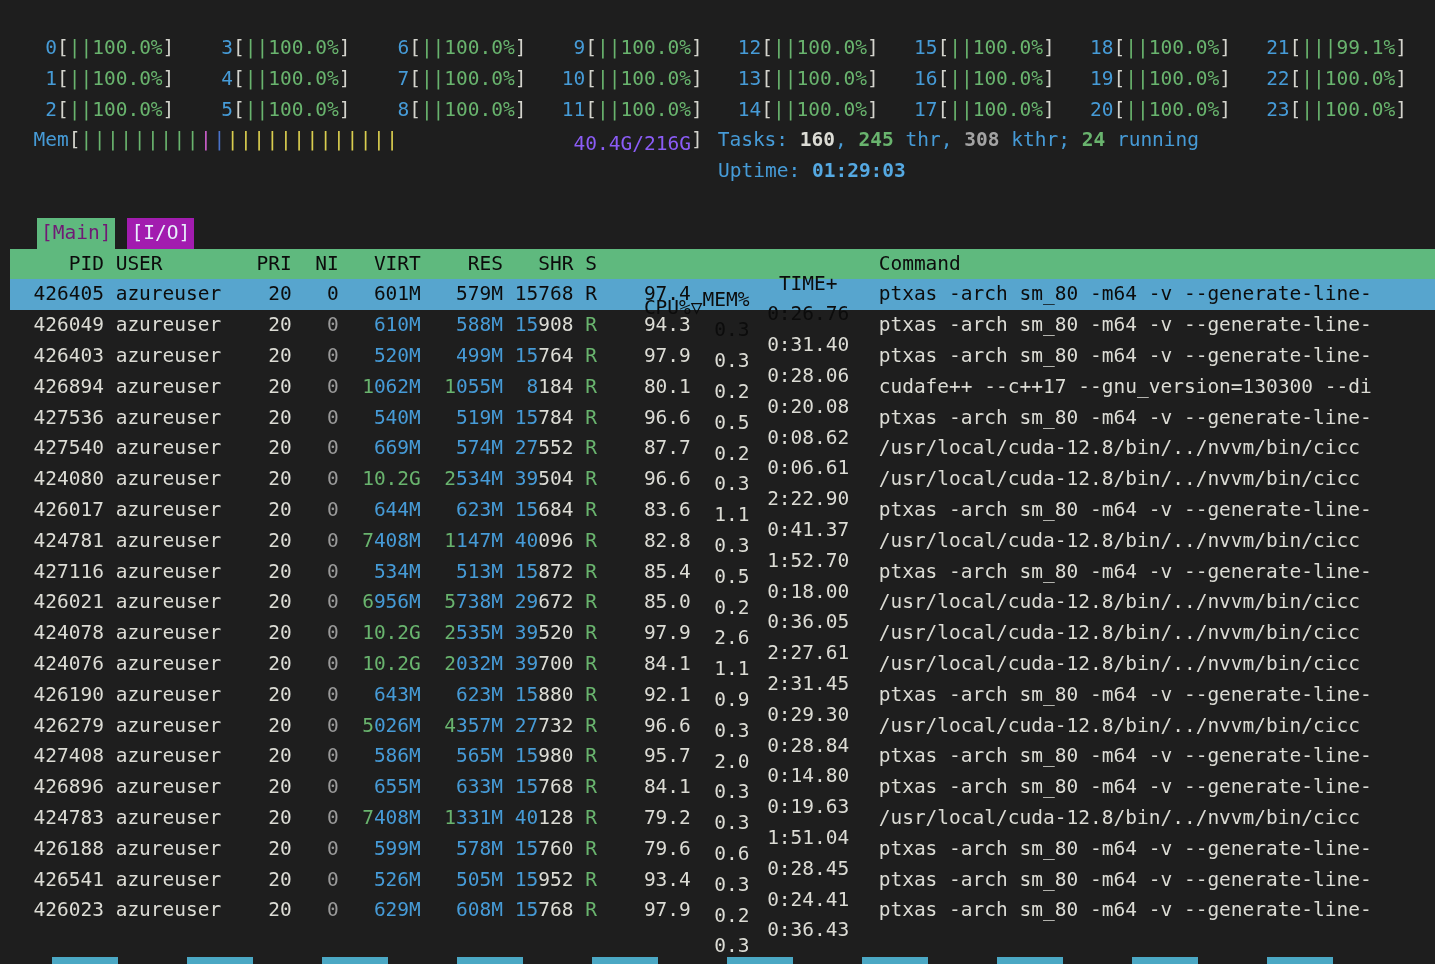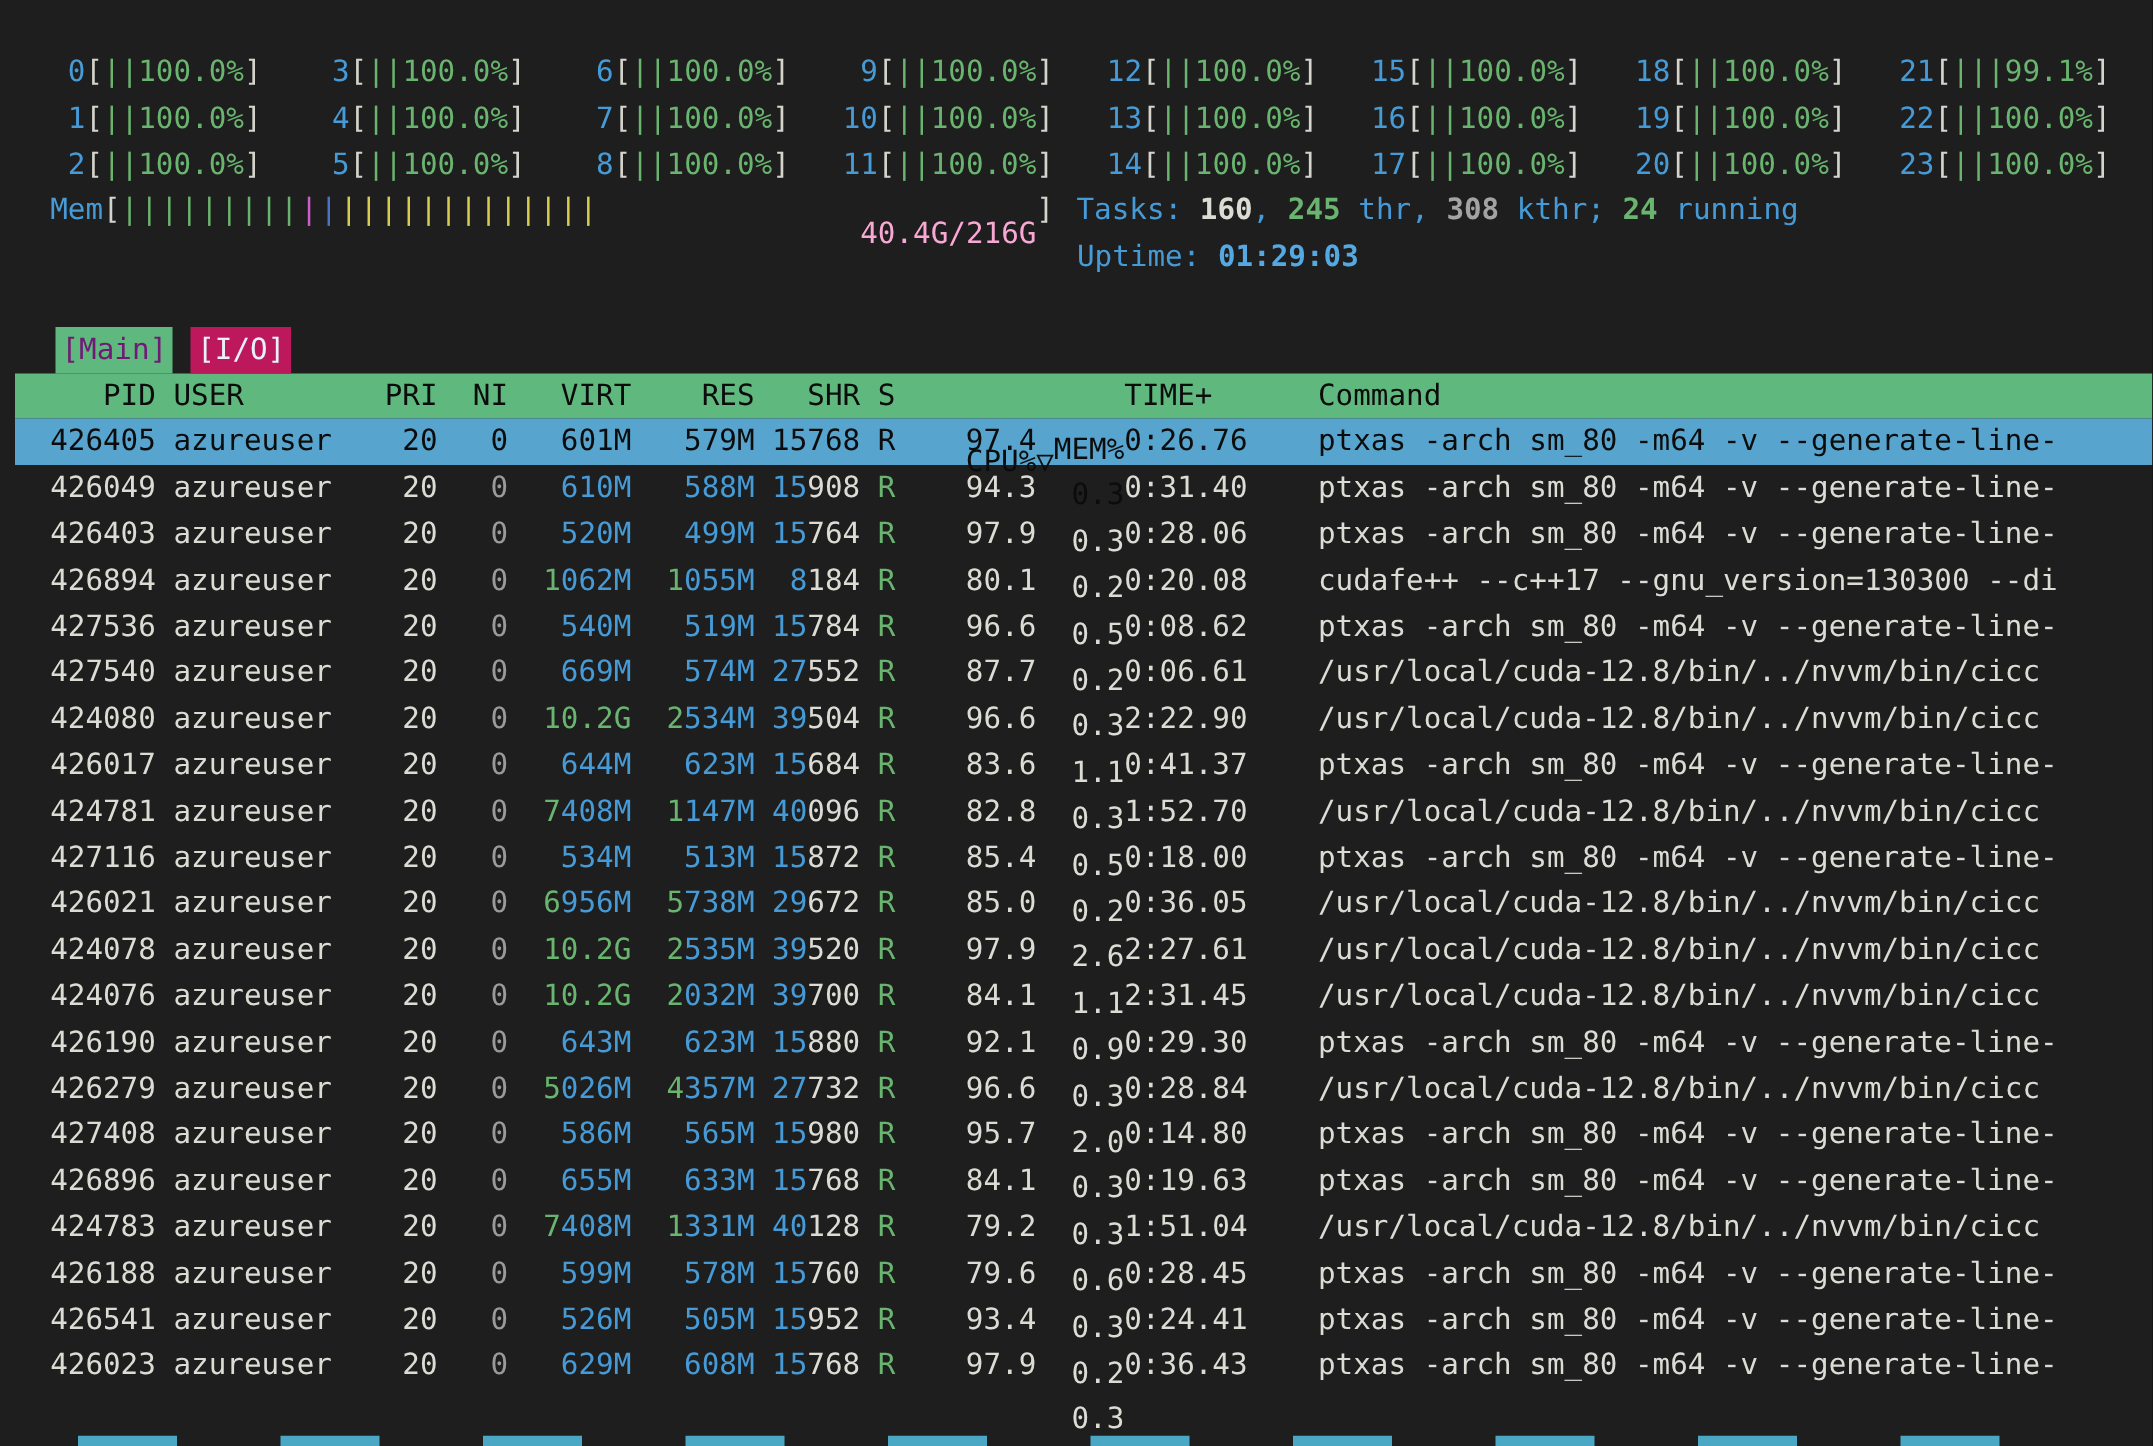--- a/index.html
+++ b/index.html
@@ -22,47 +22,47 @@
   .fg-gray{color:#9a9a9a;}
   .fg-lgray{color:#a3a3a3;}
   .fg-lblue{color:#7cb6e2;}
   .fg-bblue{color:#55a9e2;}
   .bold{font-weight:bold;}
   
   .mlabel{display:inline-block;width:3ch;text-align:right;color:#469bd7;}
   .m-inner{display:inline-flex;width:52ch;position:relative;}
   .mbar{display:inline-block;width:13.3px;}
   .bar-g{color:#69b46e;} .bar-m{color:#cb5ecb;} .bar-b{color:#4a72c8;} .bar-y{color:#d9cd4f;}
-  .mval{position:absolute;right:0;top:16px;color:#f9a8d4;}
+  .mval{position:absolute;right:0;top:4px;color:#8b5cf6;}
   .rinfo{margin-left:15px;}
   .r-uptime{padding-left:708px;}
   
   #tabs-row{padding-left:27px;}
   .tab{display:inline-block;padding:0 4px;}
   .tab-main{background:#5fb97e;color:#701a75;}
-  .tab-io{background:#be185d;color:#e8f0fc;margin-left:12px;}
+  .tab-io{background:#a21caf;color:#e8f0fc;margin-left:12px;}
   
   .prow{display:flex;height:30.8px;white-space:pre;}
   .thead{background:#5fb97e;color:#0c0c0c;}
   .thead .hl{background:#57a5ce;margin-top:44px;}
   .sel{background:#57a5ce;}
   .sel span{color:#0c0c0c !important;}
   .c-pid{width:8ch;text-align:right;}
   .c-sp{width:1ch;}
   .c-user{width:10ch;}
   .c-pri{width:5ch;text-align:right;}
   .c-ni{width:4ch;text-align:right;}
   .c-virt{width:7ch;text-align:right;}
   .c-res{width:7ch;text-align:right;}
   .c-shr{width:6ch;text-align:right;}
   .c-s{width:3ch;padding-left:1ch;}
   .c-cpu{width:7ch;text-align:right;}
   .c-tri{width:1ch;}
   .c-mem{width:4ch;text-align:right;margin-top:36px;}
-  .c-time{width:10ch;text-align:left;}
+  .c-time{width:10ch;text-align:center;margin-top:20px;}
   .c-cmd{flex:1;padding-left:1ch;overflow:hidden;}
   
   #fnbar{position:absolute;left:10px;right:0;bottom:0;height:7px;overflow:hidden;display:flex;padding-left:16px;}
   .fk{display:flex;width:135px;height:30.8px;}
   .fk-key{width:26px;}
   .fk-label{width:66px;background:#4ba8c4;color:#0c0c0c;}
 </style>
 </head>
 <body>
 

